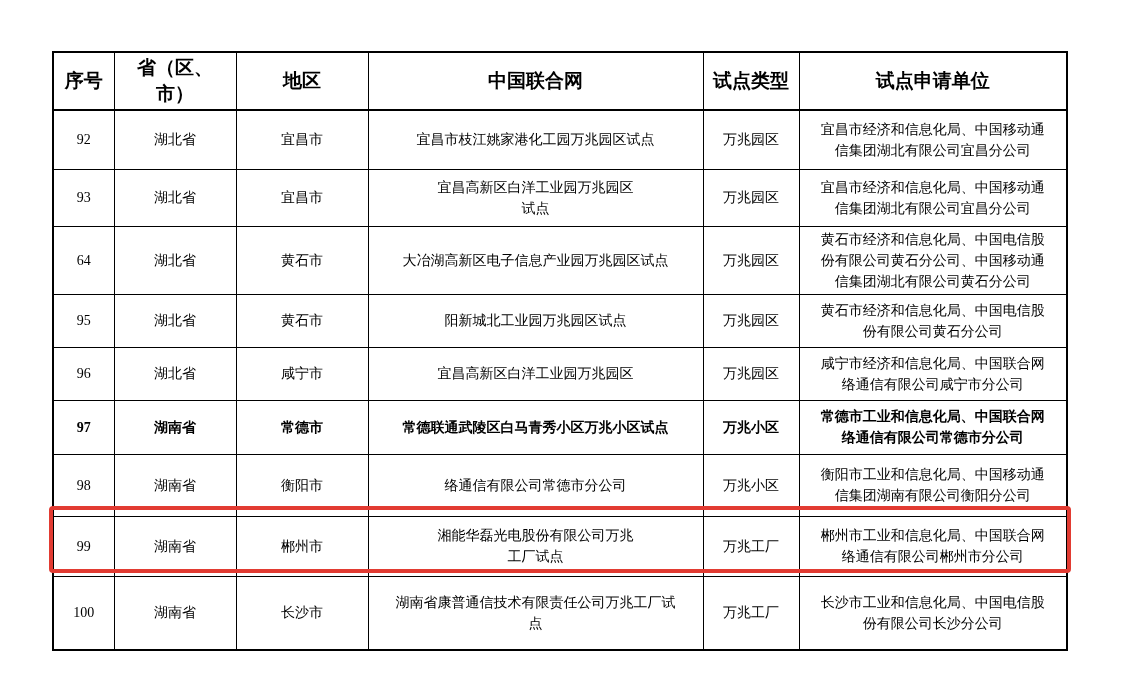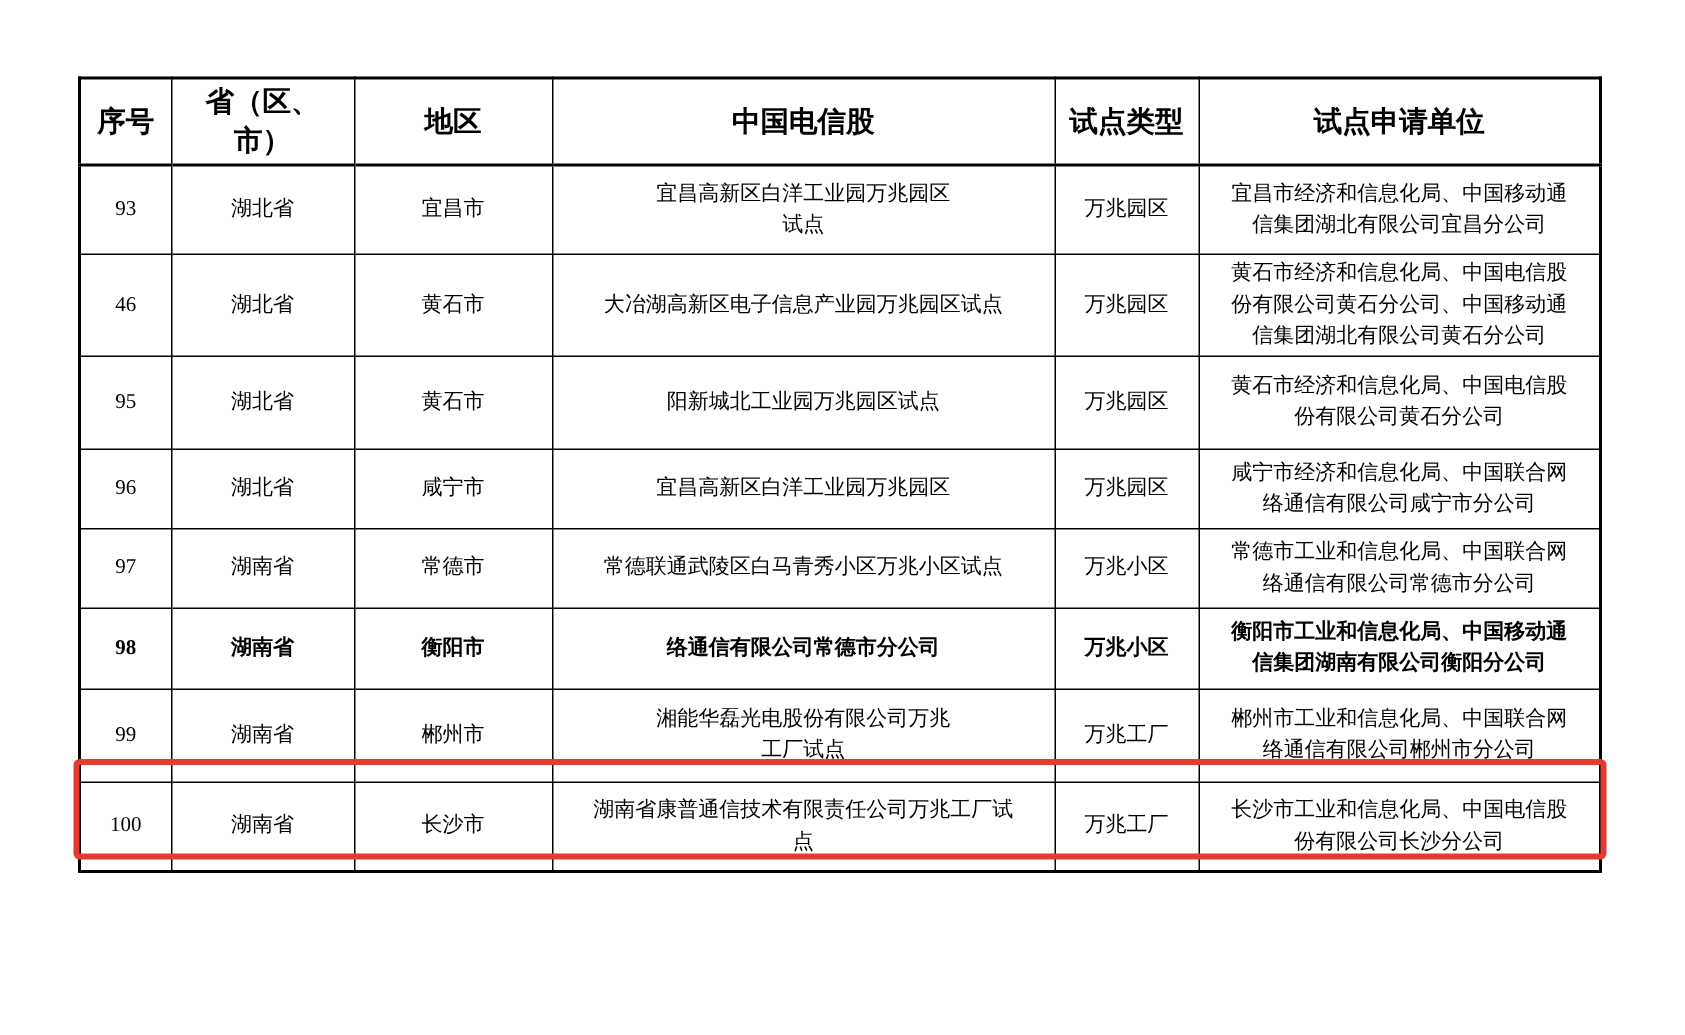--- a/index.html
+++ b/index.html
@@ -45,21 +45,21 @@
   }
   
   tbody tr:nth-child(1) { height: 59px; }
   tbody tr:nth-child(2) { height: 57px; padding-left: 48px; }
   tbody tr:nth-child(3) { height: 62px; }
   tbody tr:nth-child(4) { height: 53px; }
   tbody tr:nth-child(5) { height: 53px; padding-left: 16px; }
   tbody tr:nth-child(6) { height: 54px; font-weight: bold; }
   tbody tr:nth-child(7) { height: 62px; }
   tbody tr:nth-child(8) { height: 60px; padding-left: 31px; }
-  tbody tr:nth-child(9) { height: 48px; }
+  tbody tr:nth-child(9) { height: 74px; }
   .highlight-box {
     position: absolute;
     border: 4px solid #e23b32;
     border-radius: 4px;
     box-sizing: border-box;
     pointer-events: none;
     background: transparent;
   }
 </style>
 </head>
@@ -73,40 +73,49 @@
       <col style="width:132px">
       <col style="width:335px">
       <col style="width:96px">
       <col style="width:268px">
     </colgroup>
     <thead>
       <tr>
         <th>序号</th>
         <th>省（区、市）</th>
         <th>地区</th>
-        <th>中国电信股</th>
+        <th>中国联合网</th>
         <th>试点类型</th>
         <th>试点申请单位</th>
       </tr>
     </thead>
     <tbody>
+  <tr>
+    <td>92</td>
+    <td>湖北省</td>
+    <td>宜昌市</td>
+    <td>宜昌市枝江姚家港化工园万兆园区试点</td>
+    <td>万兆园区</td>
+    <td>宜昌市经济和信息化局、中国移动通
+信集团湖北有限公司宜昌分公司</td>
+  </tr>
 
   <tr>
     <td>93</td>
     <td>湖北省</td>
     <td>宜昌市</td>
     <td>宜昌高新区白洋工业园万兆园区
 试点</td>
     <td>万兆园区</td>
     <td>宜昌市经济和信息化局、中国移动通
 信集团湖北有限公司宜昌分公司</td>
   </tr>
 
   <tr>
-    <td>46</td>
+    <td>64</td>
     <td>湖北省</td>
     <td>黄石市</td>
     <td>大冶湖高新区电子信息产业园万兆园区试点</td>
     <td>万兆园区</td>
     <td>黄石市经济和信息化局、中国电信股
 份有限公司黄石分公司、中国移动通
 信集团湖北有限公司黄石分公司</td>
   </tr>
 
   <tr>

